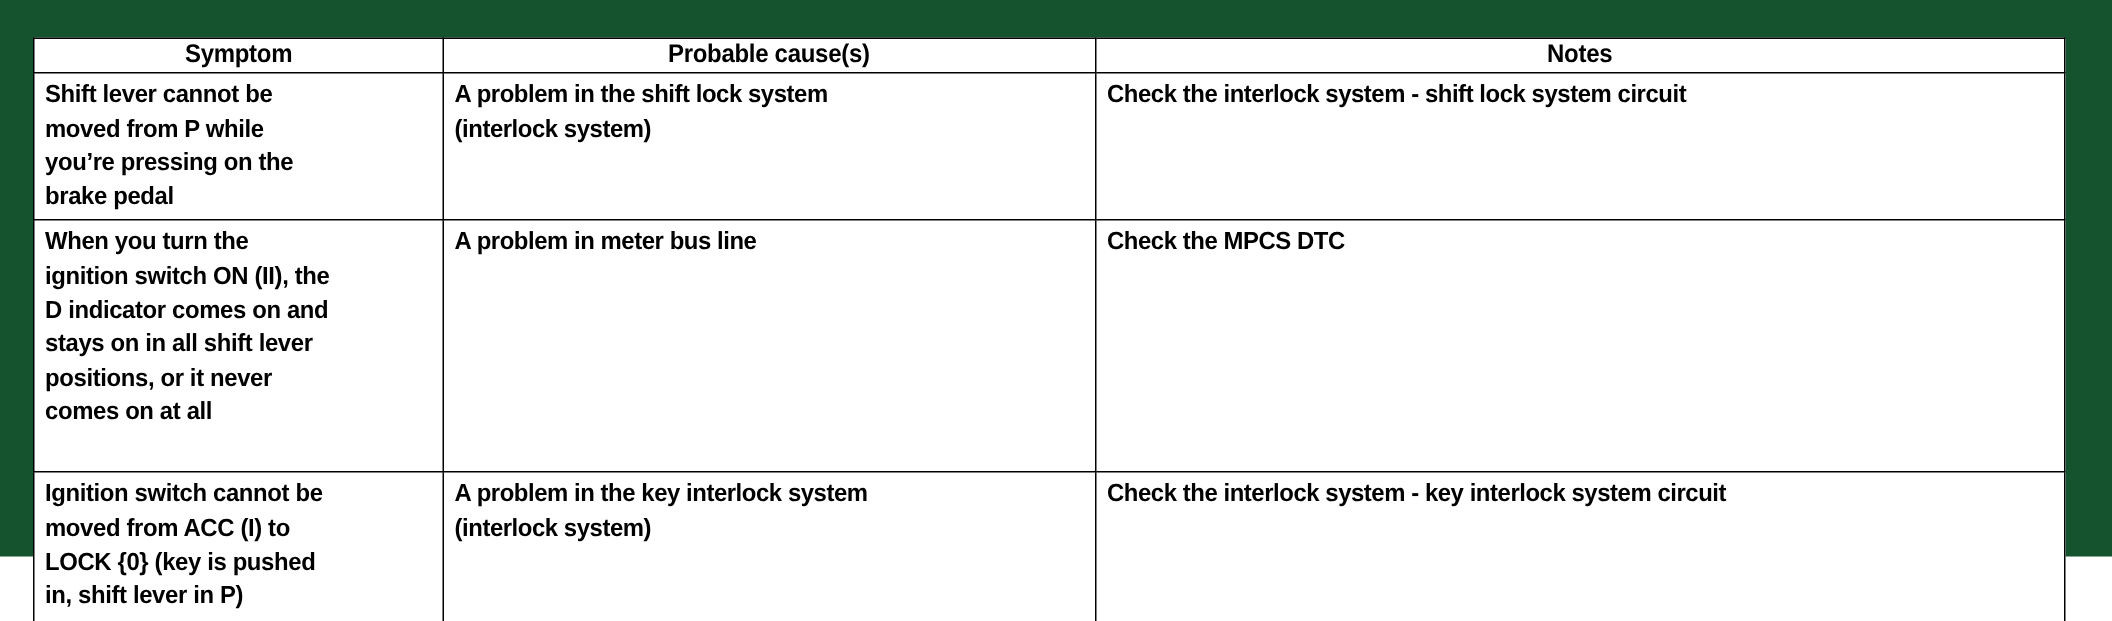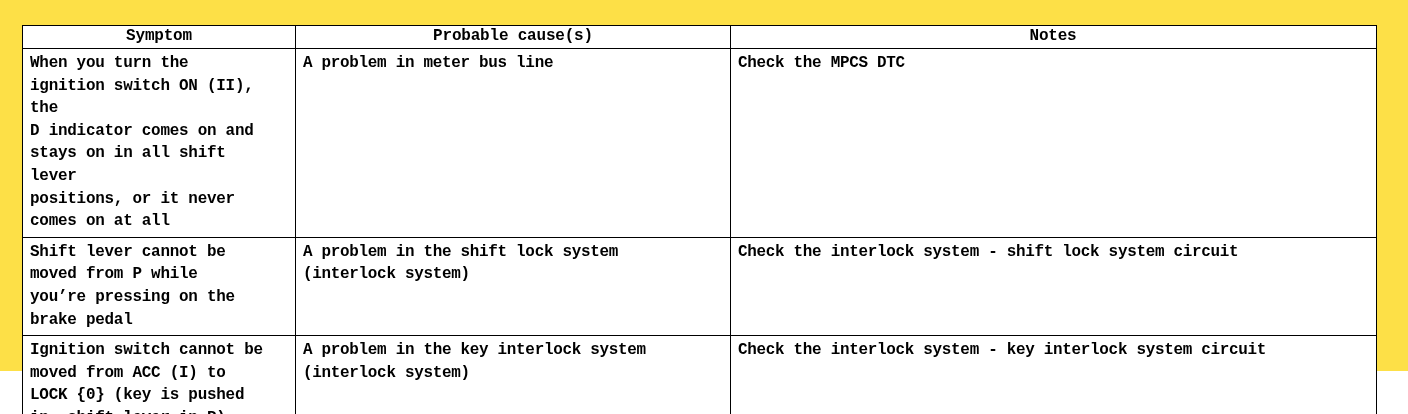--- a/index.html
+++ b/index.html
@@ -14,22 +14,21 @@
     overflow: hidden;
     font-family: "Liberation Sans", sans-serif;
     color: #000000;
     -webkit-font-smoothing: none;
   }
 
   .page {
     position: relative;
     width: 1408px;
     height: 371px;
-    background: #fde047;
-    font-family: Liberation Mono, monospace;
+    background: #14532d;
   }
 
   
   .tbl-wrap {
     position: absolute;
     left: 22px;
     top: 25px;
     width: 1354px;
     height: 347px;
   }
@@ -116,49 +115,49 @@
           </th>
           <th>
             <span class="head-text">Probable cause(s)</span>
           </th>
           <th>
             <span class="head-text">Notes</span>
           </th>
         </tr>
       </thead>
       <tbody>
+        <tr class="body-row row-2">
+          <td class="symptom">
+            <span class="cell-text">Shift lever cannot be
+moved from P while
+you’re pressing on the
+brake pedal</span>
+          </td>
+          <td class="cause">
+            <span class="cell-text">A problem in the shift lock system
+(interlock system)</span>
+          </td>
+          <td class="notes">
+            <span class="cell-text">Check the interlock system - shift lock system circuit</span>
+          </td>
+        </tr>
         <tr class="body-row row-1">
           <td class="symptom">
             <span class="cell-text">When you turn the
 ignition switch ON (II), the
 D indicator comes on and
 stays on in all shift lever
 positions, or it never
 comes on at all</span>
           </td>
           <td class="cause">
             <span class="cell-text">A problem in meter bus line</span>
           </td>
           <td class="notes">
             <span class="cell-text">Check the MPCS DTC</span>
-          </td>
-        </tr>
-        <tr class="body-row row-2">
-          <td class="symptom">
-            <span class="cell-text">Shift lever cannot be
-moved from P while
-you’re pressing on the
-brake pedal</span>
-          </td>
-          <td class="cause">
-            <span class="cell-text">A problem in the shift lock system
-(interlock system)</span>
-          </td>
-          <td class="notes">
-            <span class="cell-text">Check the interlock system - shift lock system circuit</span>
           </td>
         </tr>
         <tr class="body-row row-3">
           <td class="symptom">
             <span class="cell-text">Ignition switch cannot be
 moved from ACC (I) to
 LOCK {0} (key is pushed
 in, shift lever in P)</span>
           </td>
           <td class="cause">

